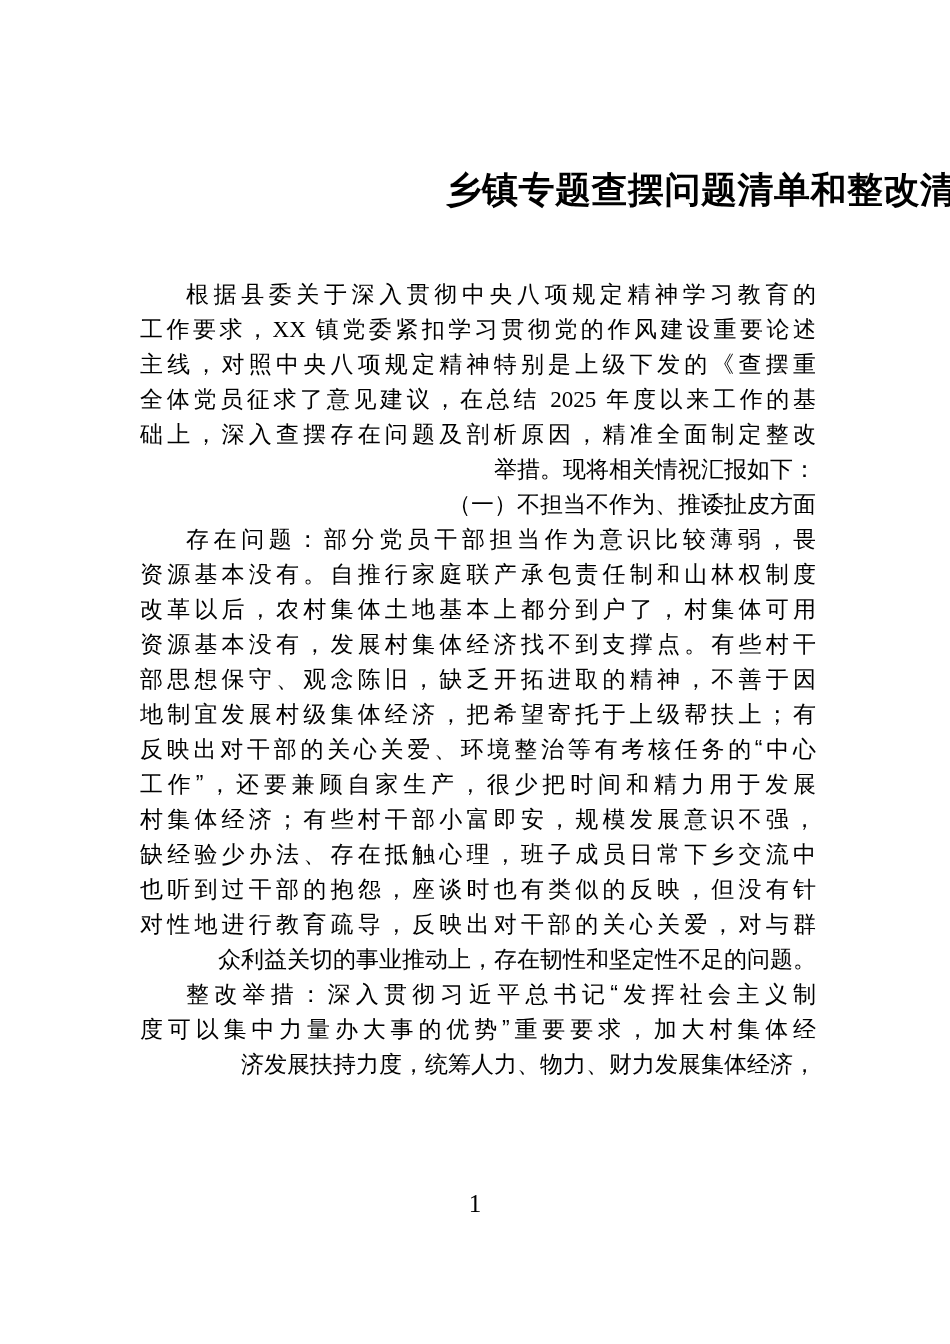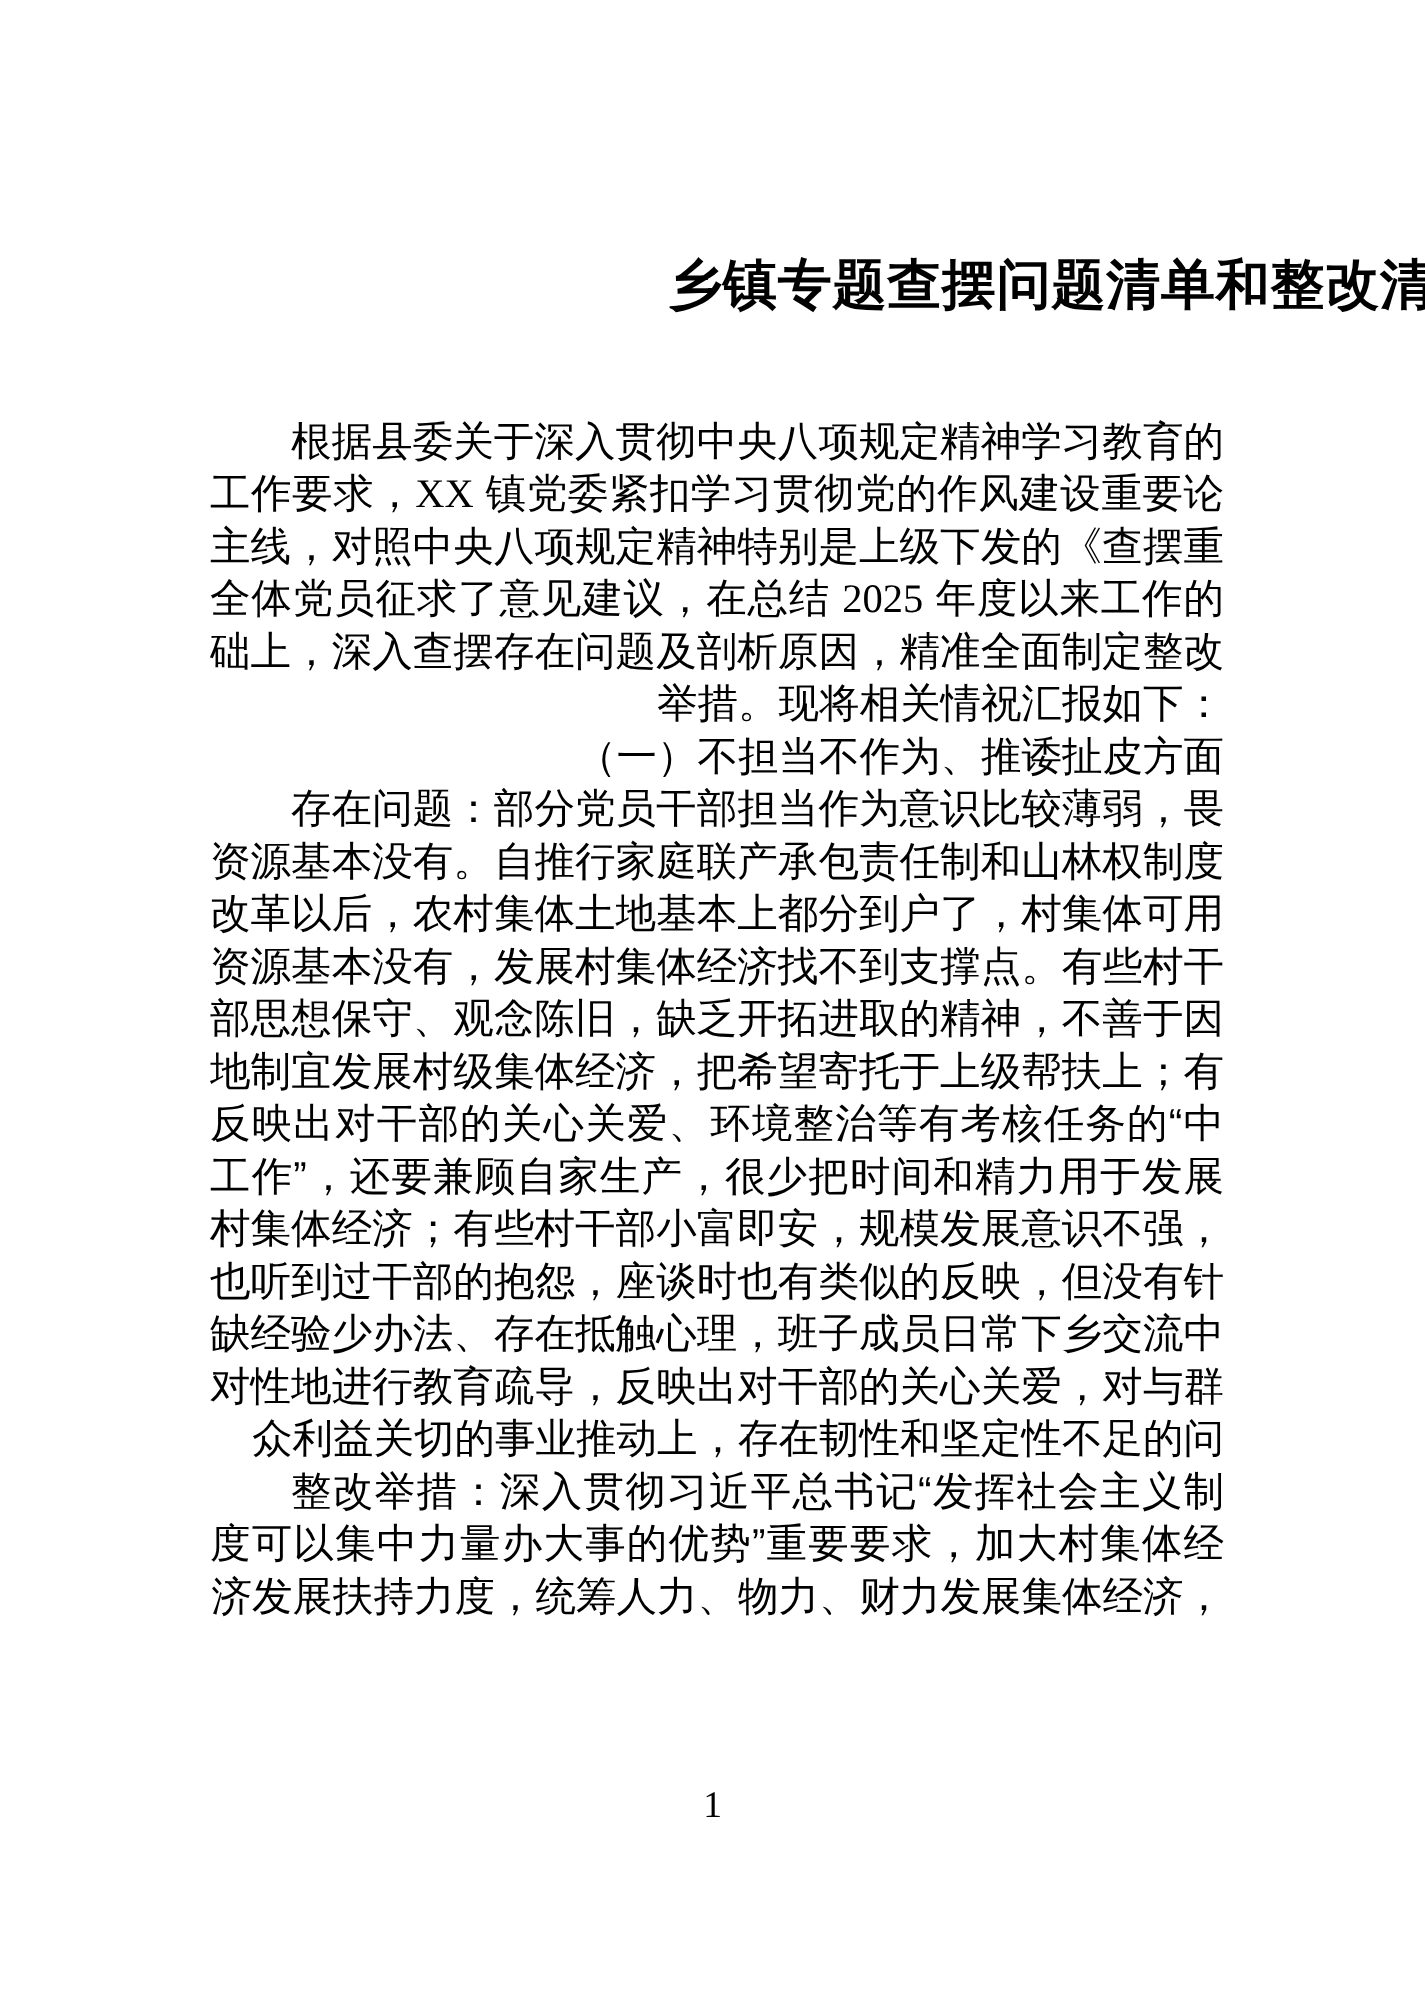--- a/index.html
+++ b/index.html
@@ -26,21 +26,21 @@
     line-height: 48px;
     font-weight: 700;
     letter-spacing: 0.5px;
     padding-left: 43px;
   }
   .doc-body {
     position: absolute;
     top: 277px;
     left: 140px;
     width: 676px;
-    font-size: 27px;
+    font-size: 23px;
     line-height: 35px;
   }
   .para { margin: 0; }
   .line {
     height: 35px;
     overflow: hidden;
     text-align: right;
   }
   .line.fill {
     text-align: justify;
@@ -83,22 +83,22 @@
       <div class="para">
         <div class="line first fill">存在问题：部分党员干部担当作为意识比较薄弱，畏</div>
         <div class="line fill">资源基本没有。自推行家庭联产承包责任制和山林权制度</div>
         <div class="line fill">改革以后，农村集体土地基本上都分到户了，村集体可用</div>
         <div class="line fill">资源基本没有，发展村集体经济找不到支撑点。有些村干</div>
         <div class="line fill">部思想保守、观念陈旧，缺乏开拓进取的精神，不善于因</div>
         <div class="line fill">地制宜发展村级集体经济，把希望寄托于上级帮扶上；有</div>
         <div class="line fill">反映出对干部的关心关爱、环境整治等有考核任务的“中心</div>
         <div class="line fill">工作”，还要兼顾自家生产，很少把时间和精力用于发展</div>
         <div class="line fill">村集体经济；有些村干部小富即安，规模发展意识不强，</div>
+        <div class="line fill">缺经验少办法、存在抵触心理，班子成员日常下乡交流中</div>
         <div class="line fill">也听到过干部的抱怨，座谈时也有类似的反映，但没有针</div>
-        <div class="line fill">缺经验少办法、存在抵触心理，班子成员日常下乡交流中</div>
         <div class="line fill">对性地进行教育疏导，反映出对干部的关心关爱，对与群</div>
         <div class="line">众利益关切的事业推动上，存在韧性和坚定性不足的问题。</div>
       </div>
       <div class="para">
         <div class="line first fill">整改举措：深入贯彻习近平总书记“发挥社会主义制</div>
         <div class="line fill">度可以集中力量办大事的优势”重要要求，加大村集体经</div>
         <div class="line">济发展扶持力度，统筹人力、物力、财力发展集体经济，</div>
       </div>
     </div>
 

